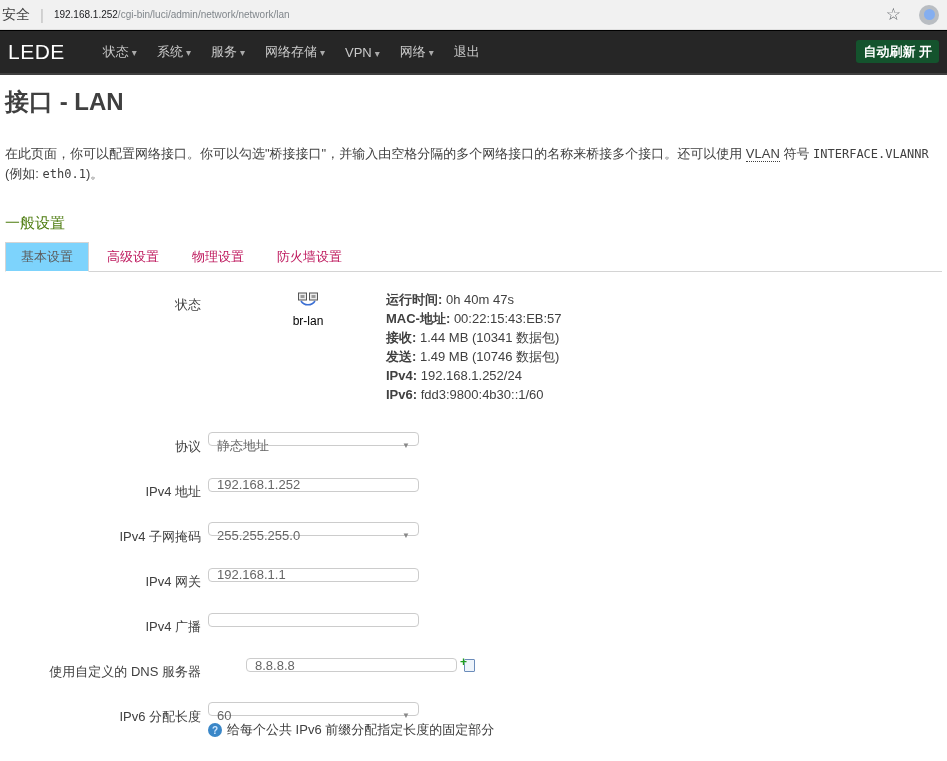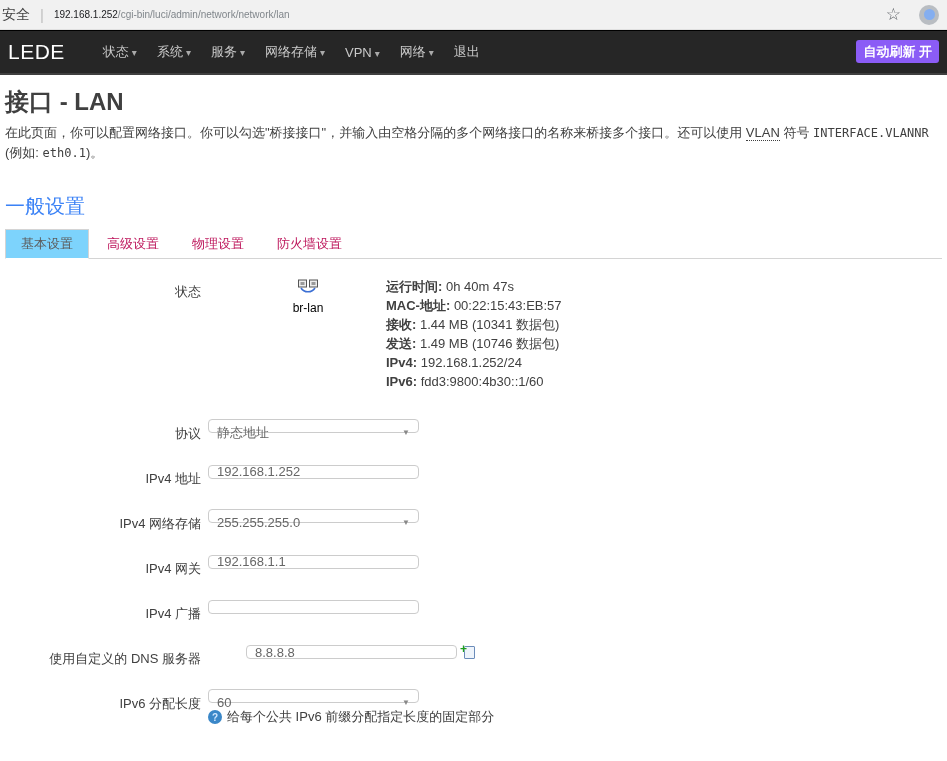--- a/index.html
+++ b/index.html
@@ -20,31 +20,31 @@
     display:flex; align-items:center; justify-content:center; cursor:pointer; }
   .avatar-inner { width:11px; height:11px; border-radius:50%; background:#84aef0; }
 
   
   .navbar { height:45px; background:#262626; border-top:1px solid #000;
     border-bottom:2px solid #3f3f3f; display:flex; align-items:center; padding:0 8px; }
   .brand { color:#fff; font-size:21px; letter-spacing:.5px; margin-right:28px; cursor:pointer; }
   .nav-item { color:#c9c9c9; font-size:13px; padding:8px 10px; cursor:pointer; white-space:nowrap; }
   .nav-item .caret { font-size:10px; color:#aaa; margin-left:3px; }
   .nav-right { margin-left:auto; }
-  .refresh-btn { background:#8b5cf6; color:#fff; font-weight:bold; font-size:13px;
+  .refresh-btn { background:#14532d; color:#fff; font-weight:bold; font-size:13px;
     padding:4px 7px; border-radius:3px; cursor:pointer; white-space:nowrap; }
 
   
   .content { padding:11px 5px 0 5px; }
-  h1.page-title { font-size:24px; font-weight:bold; color:#404040; margin-bottom:5px; }
+  h1.page-title { font-size:24px; font-weight:bold; color:#404040; margin-bottom:26px; }
   .desc { font-size:13px; line-height:19px; color:#404040; max-width:937px; }
   .desc .abbr { border-bottom:1px dotted #404040; }
   .desc .code { font-family:"DejaVu Sans Mono","Liberation Mono",monospace; font-size:12px; }
 
-  h2.section-title { font-size:20px; font-weight:normal; color:#3b82f6; margin-top:30px; margin-bottom:12px; }
+  h2.section-title { font-size:15px; font-weight:normal; color:#4d7c0f; margin-top:30px; margin-bottom:12px; }
 
   
   .tabbar { border-bottom:1px solid #d4d4d4; display:flex; align-items:flex-end; height:27px; }
   .tab { padding:5px 15px; font-size:13px; cursor:pointer; }
   .tab.active { background:#7dd3fc; border:1px solid #d4d4d4; border-bottom:1px solid #fff;
     margin-bottom:-1px; color:#5c5c5c; border-radius:0; }
   .tab.link { color:#be185d; margin-left:3px; }
 
   
   .form { padding-top:18px; }
@@ -160,21 +160,21 @@
     </div>
 
     <div class="row">
       <div class="flabel">IPv4 地址</div>
       <div class="fcontrol">
         <input class="tinput" type="text" value="192.168.1.252" style="">
       </div>
     </div>
 
     <div class="row">
-      <div class="flabel">IPv4 网络存储</div>
+      <div class="flabel">IPv4 子网掩码</div>
       <div class="fcontrol">
         <div class="tselect">
           <span>255.255.255.0</span>
           <span class="sel-arrow">▼</span>
         </div>
       </div>
     </div>
 
     <div class="row">
       <div class="flabel">IPv4 网关</div>

